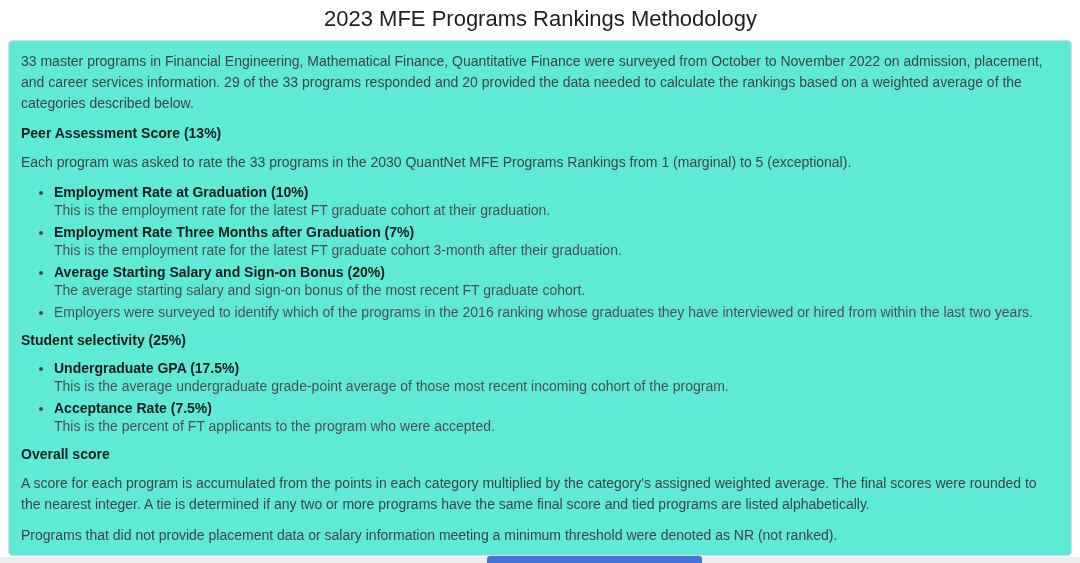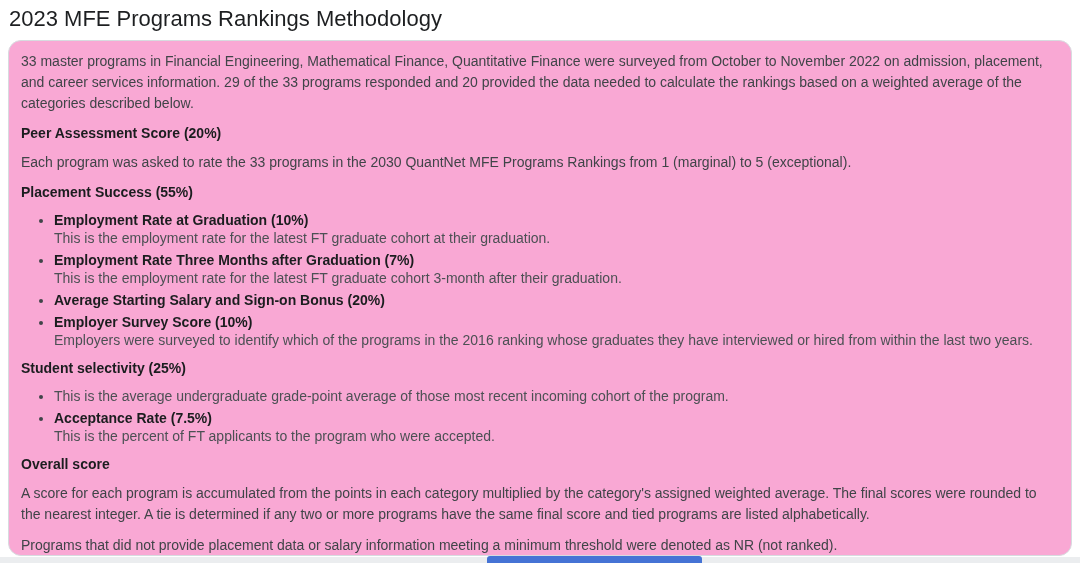--- a/index.html
+++ b/index.html
@@ -15,27 +15,28 @@
     position: absolute; top: 0; left: 0;
     width: 1080px; height: 557px;
     background: #ffffff;
   }
   .page-title {
     margin: 0;
     padding: 6px 8px 8px 9px;
     font-size: 22px;
     font-weight: 400;
     color: #1d1f21;
+    text-align: center;
   }
   .content-card {
     margin: 0 8px;
     height: 516px;
-    background: #f9a8d4;
+    background: #5eead4;
     border: 1px solid #d7dbdf;
-    border-radius: 13px;
+    border-radius: 5px;
     padding: 10px 12px 12px 12px;
     overflow: hidden;
   }
   .content-card p {
     margin: 0 0 10px 0;
     font-size: 14px;
     line-height: 21px;
     color: #404448;
   }
   .cat-heading {
@@ -78,45 +79,45 @@
 </head>
 <body>
 
 <div class="page">
   <h1 class="page-title">2023 MFE Programs Rankings Methodology</h1>
 
   <div class="content-card">
 
     <p>33 master programs in Financial Engineering, Mathematical Finance, Quantitative Finance were surveyed from October to November 2022 on admission, placement, and career services information. 29 of the 33 programs responded and 20 provided the data needed to calculate the rankings based on a weighted average of the categories described below.</p>
 
-    <div class="cat-heading">Peer Assessment Score (20%)</div>
+    <div class="cat-heading">Peer Assessment Score (13%)</div>
     <p>Each program was asked to rate the 33 programs in the 2030 QuantNet MFE Programs Rankings from 1 (marginal) to 5 (exceptional).</p>
 
-    <div class="cat-heading">Placement Success (55%)</div>
     <ul class="cat-list">
       <li>
         <span class="item-title">Employment Rate at Graduation (10%)</span>
         <span class="item-desc">This is the employment rate for the latest FT graduate cohort at their graduation.</span>
       </li>
       <li>
         <span class="item-title">Employment Rate Three Months after Graduation (7%)</span>
         <span class="item-desc">This is the employment rate for the latest FT graduate cohort 3-month after their graduation.</span>
       </li>
       <li>
         <span class="item-title">Average Starting Salary and Sign-on Bonus (20%)</span>
+        <span class="item-desc">The average starting salary and sign-on bonus of the most recent FT graduate cohort.</span>
       </li>
       <li>
-        <span class="item-title">Employer Survey Score (10%)</span>
         <span class="item-desc">Employers were surveyed to identify which of the programs in the 2016 ranking whose graduates they have interviewed or hired from within the last two years.</span>
       </li>
     </ul>
 
     <div class="cat-heading">Student selectivity (25%)</div>
     <ul class="cat-list">
       <li>
+        <span class="item-title">Undergraduate GPA (17.5%)</span>
         <span class="item-desc">This is the average undergraduate grade-point average of those most recent incoming cohort of the program.</span>
       </li>
       <li>
         <span class="item-title">Acceptance Rate (7.5%)</span>
         <span class="item-desc">This is the percent of FT applicants to the program who were accepted.</span>
       </li>
     </ul>
 
     <div class="cat-heading">Overall score</div>
     <p>A score for each program is accumulated from the points in each category multiplied by the category's assigned weighted average. The final scores were rounded to the nearest integer. A tie is determined if any two or more programs have the same final score and tied programs are listed alphabetically.</p>

